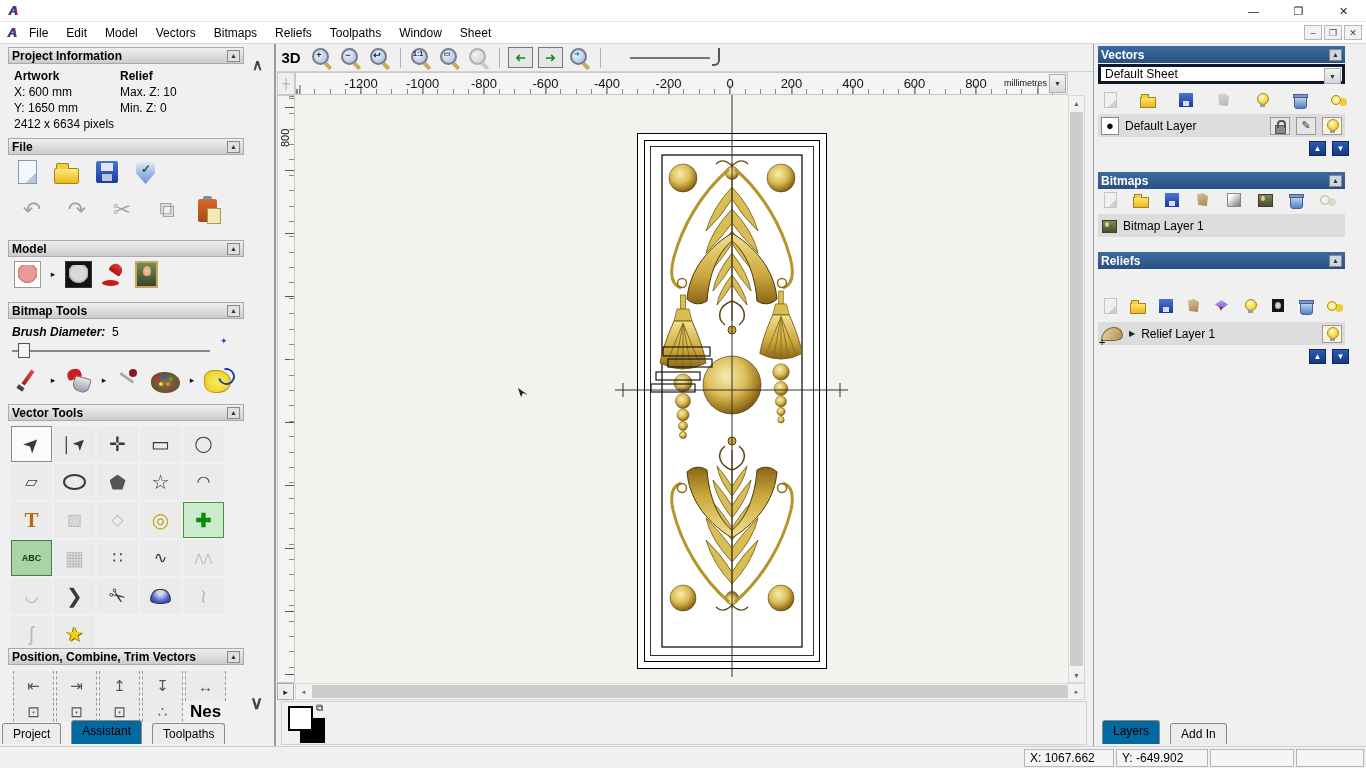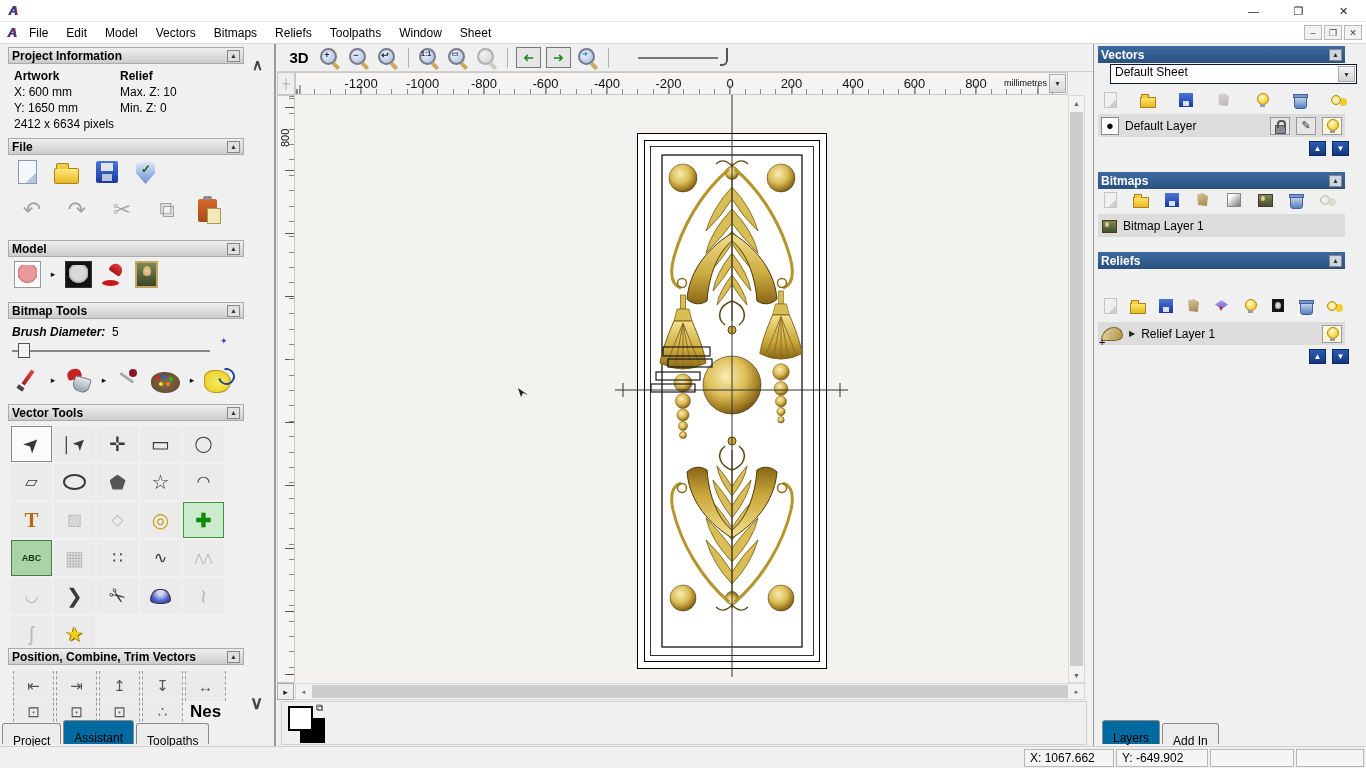--- a/index.html
+++ b/index.html
@@ -86,25 +86,25 @@
   .vt.abc .g{font-size:9px;font-weight:bold;color:#153515}
   .vt.ell::before{content:"";width:19px;height:12px;border:2px solid #3a3a3a;border-radius:50%}
   .vt.pent::before{content:"";width:16px;height:15px;background:#555;clip-path:polygon(50% 0,100% 38%,81% 100%,19% 100%,0 38%)}
   .vt.dome::before{content:"";width:19px;height:13px;background:radial-gradient(circle at 50% 20%,#cfd8ee 18%,#4a5ac8 65%,#223a90);border-radius:50% 50% 45% 45%/85% 85% 30% 30%;border:1px solid #333}
   .vt.star .g{color:#f2cf1c;text-shadow:1px 1px 0 #8a6a00,-1px 0 0 #8a6a00}
   
   .pc{width:41px;height:30px;margin:1px;background:#ebebeb;border-left:1px dashed #999;border-right:1px dashed #999;display:flex;align-items:center;justify-content:center;color:#555;font-size:15px}
   .pc.nes{font-weight:bold;font-size:17px;color:#000;border:none;background:transparent}
   
   .tabs{position:absolute;display:flex;align-items:flex-end}
-  .tab{height:21px;padding:10px 10px 0;background:#ececec;border:1px solid #8a8a8a;border-bottom:none;border-radius:3px 3px 0 0;margin-right:2px}
+  .tab{height:21px;padding:3px 10px 0;background:#ececec;border:1px solid #8a8a8a;border-bottom:none;border-radius:3px 3px 0 0;margin-right:10px}
   .tab.active{height:24px;background:#0369a1;position:relative;z-index:3}
   
   .canvaswin{position:absolute;left:275px;top:44px;width:818px;height:702px;background:#f0f0f0;border-left:1px solid #9a9a9a}
-  .ctoolbar{position:absolute;left:277px;top:44px;width:816px;height:28px;display:flex;align-items:center;gap:16px;padding-left:8px;border-bottom:1px solid #d0d0d0}
+  .ctoolbar{position:absolute;left:277px;top:44px;width:816px;height:28px;display:flex;align-items:center;gap:16px;border-bottom:1px solid #d0d0d0}
   .tbi{display:inline-flex;align-items:center;justify-content:center;width:24px;height:22px;position:relative}
   .b3d{font-weight:bold;font-size:15px;width:28px}
   .mag::before{content:"";position:absolute;top:1px;left:2px;width:13px;height:13px;border:2px solid #7a7a8a;border-radius:50%;background:radial-gradient(circle at 35% 35%,#eef4ff,#9fb8d8)}
   .mag::after{content:"";position:absolute;width:8px;height:4px;background:#caa95a;bottom:1px;right:2px;transform:rotate(45deg);border-radius:1px}
   .mag .g{position:absolute;top:3px;left:4px;font-size:9px;font-weight:bold;color:#123;z-index:1;width:10px;text-align:center}
   .mag.t .g{font-size:7px}
   .mag.blue .g{color:#1a9ad0}
   .tgl{border:1px solid #777;background:#e6e6e6;width:25px;height:21px}
   .tgl .g{color:#1a8a1a;font-size:13px}
   .tgl.flip .g{transform:scaleX(-1)}
@@ -129,21 +129,21 @@
   .hsb .thumb{position:absolute;top:1px;bottom:1px;left:16px;right:16px;background:#cdcdcd}
   .ovbtn{position:absolute;left:277px;top:683px;width:17px;height:17px;border:1px solid #aaa;background:#eee;display:flex;align-items:center;justify-content:center;font-size:9px;color:#222}
   
   .swatchbar{position:absolute;left:281px;top:701px;width:806px;height:44px;border:1px solid #cfcfcf;background:#f0f0f0}
   .sw-white{position:absolute;left:6px;top:4px;width:25px;height:25px;background:#fff;border:2px solid #000;z-index:2}
   .sw-black{position:absolute;left:18px;top:16px;width:25px;height:25px;background:#000;z-index:1}
   .sw-link{position:absolute;left:34px;top:0;font-size:10px;color:#222;z-index:3}
   
   .rpanel{position:absolute;left:1093px;top:44px;width:273px;bottom:0;background:#f0f0f0;border-left:1px solid #9a9a9a}
   .bh{position:absolute;left:4px;width:247px;height:17px;background:linear-gradient(#3d6aa0,#29507f);color:#fff;font-weight:bold;display:flex;align-items:center;justify-content:space-between;padding:0 3px}
-  .combo{position:absolute;left:16px;width:247px;height:20px;background:#fff;border:1px solid #0f172a;display:flex;align-items:flex-start;padding-left:4px}
+  .combo{position:absolute;left:4px;width:247px;height:20px;background:#fff;border:3px solid #0f172a;display:flex;align-items:flex-start;padding-left:4px}
   .combo .dd{position:absolute;right:1px;top:1px;width:17px;height:16px;background:linear-gradient(#f4f4f4,#d4d4d4);border:1px solid #aaa;display:flex;align-items:center;justify-content:center;font-size:7px;color:#333}
   .si-row{position:absolute;left:8px;display:flex;align-items:center}
   .si{width:16px;height:16px;position:relative;display:inline-block}
   .si-page::before{content:"";position:absolute;top:0;left:2px;width:11px;height:14px;background:linear-gradient(135deg,#eef1f6 70%,#aab6cc 70%);border:1px solid #98a4ba}
   .si-folder::before{content:"";position:absolute;top:5px;left:0;width:14px;height:9px;background:linear-gradient(#ffe566,#e8b820);border:1px solid #a8821a}
   .si-folder::after{content:"";position:absolute;top:2px;left:1px;width:6px;height:3px;background:#f4cc40;border:1px solid #a8821a;border-bottom:none}
   .si-floppy::before{content:"";position:absolute;inset:1px;background:linear-gradient(#4a74d8,#1a3a9a)}
   .si-floppy::after{content:"";position:absolute;left:5px;right:5px;bottom:2px;height:5px;background:#d8e0ee}
   .si-import::before{content:"";position:absolute;top:1px;left:2px;width:11px;height:13px;background:linear-gradient(160deg,#d8c49a,#a8854e);clip-path:polygon(0 12%,55% 0,100% 25%,90% 100%,10% 92%)}
   .si-bulb::before{content:"";position:absolute;top:1px;left:3px;width:10px;height:10px;background:radial-gradient(circle at 40% 35%,#fffbe0,#f6d435 60%,#d8a818);border:1px solid #a88a14;border-radius:50%}

